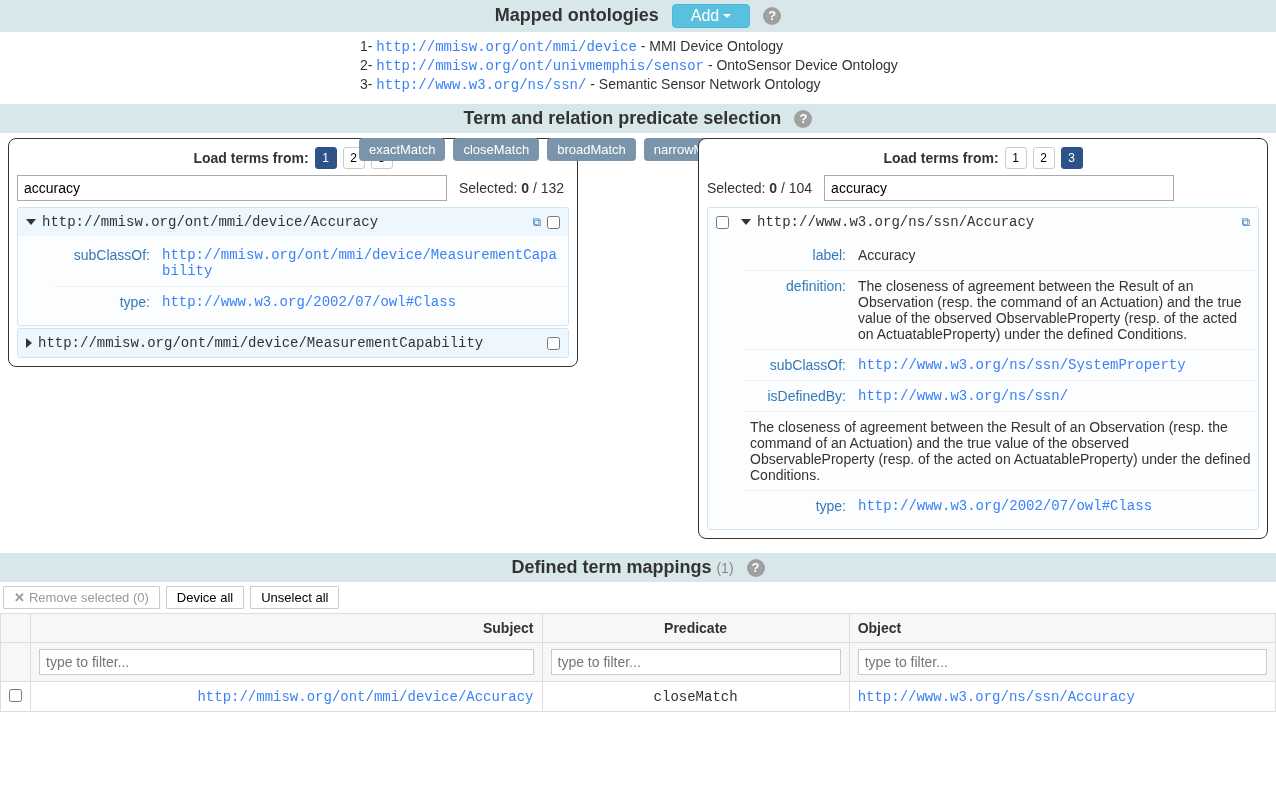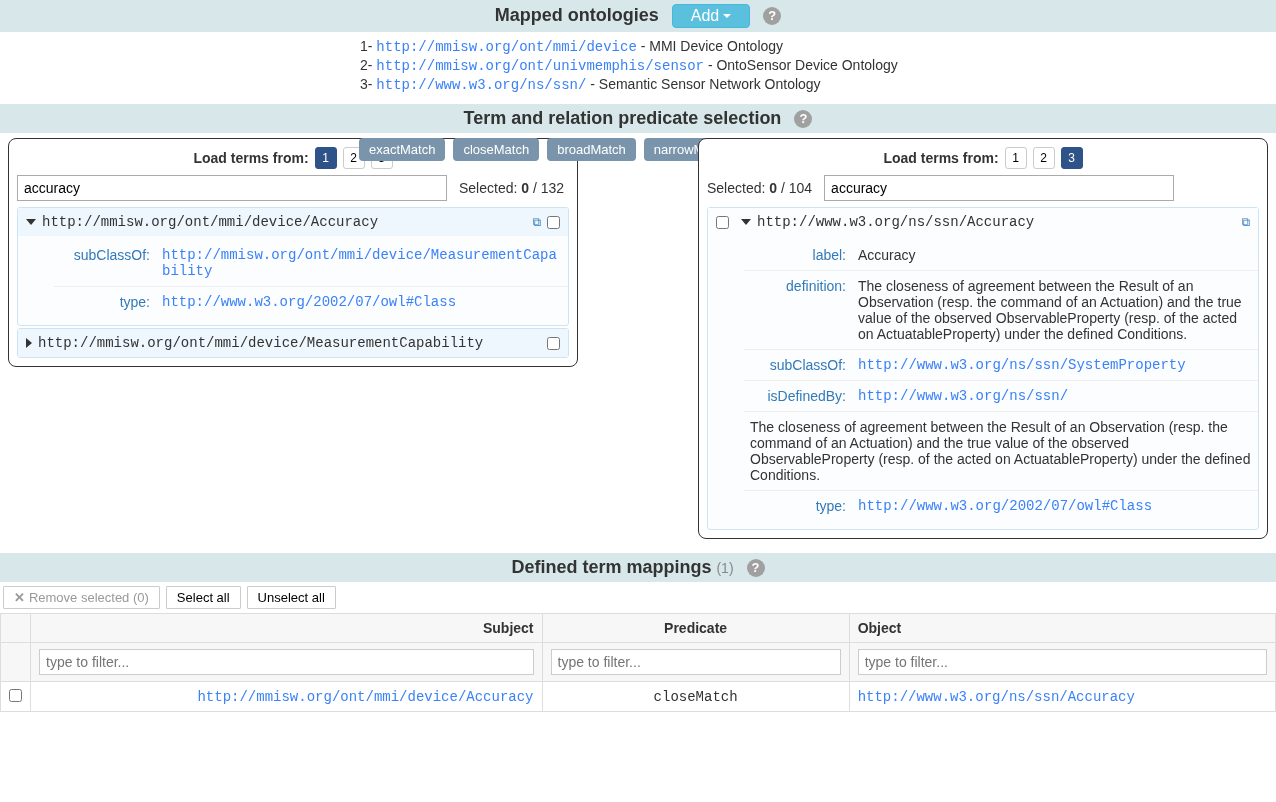--- a/index.html
+++ b/index.html
@@ -196,21 +196,21 @@
   </div>
 </div>
 
 <div class="dtm-header">
   <span class="title" style="font-weight:bold">Defined term mappings</span>
   <span class="count-badge">(1)</span>
   <span class="help-icon">?</span>
 </div>
 <div class="dtm-toolbar">
   <button class="tool-btn muted"><span class="x-icon">✕</span><span>Remove selected (0)</span></button>
-  <button class="tool-btn">Select all</button>
+  <button class="tool-btn">Device all</button>
   <button class="tool-btn">Unselect all</button>
 </div>
 <table class="map-table">
   <thead>
     <tr>
       <th class="cb-col"></th>
       <th class="subject">Subject</th>
       <th class="predicate">Predicate</th>
       <th class="object">Object</th>
     </tr>

